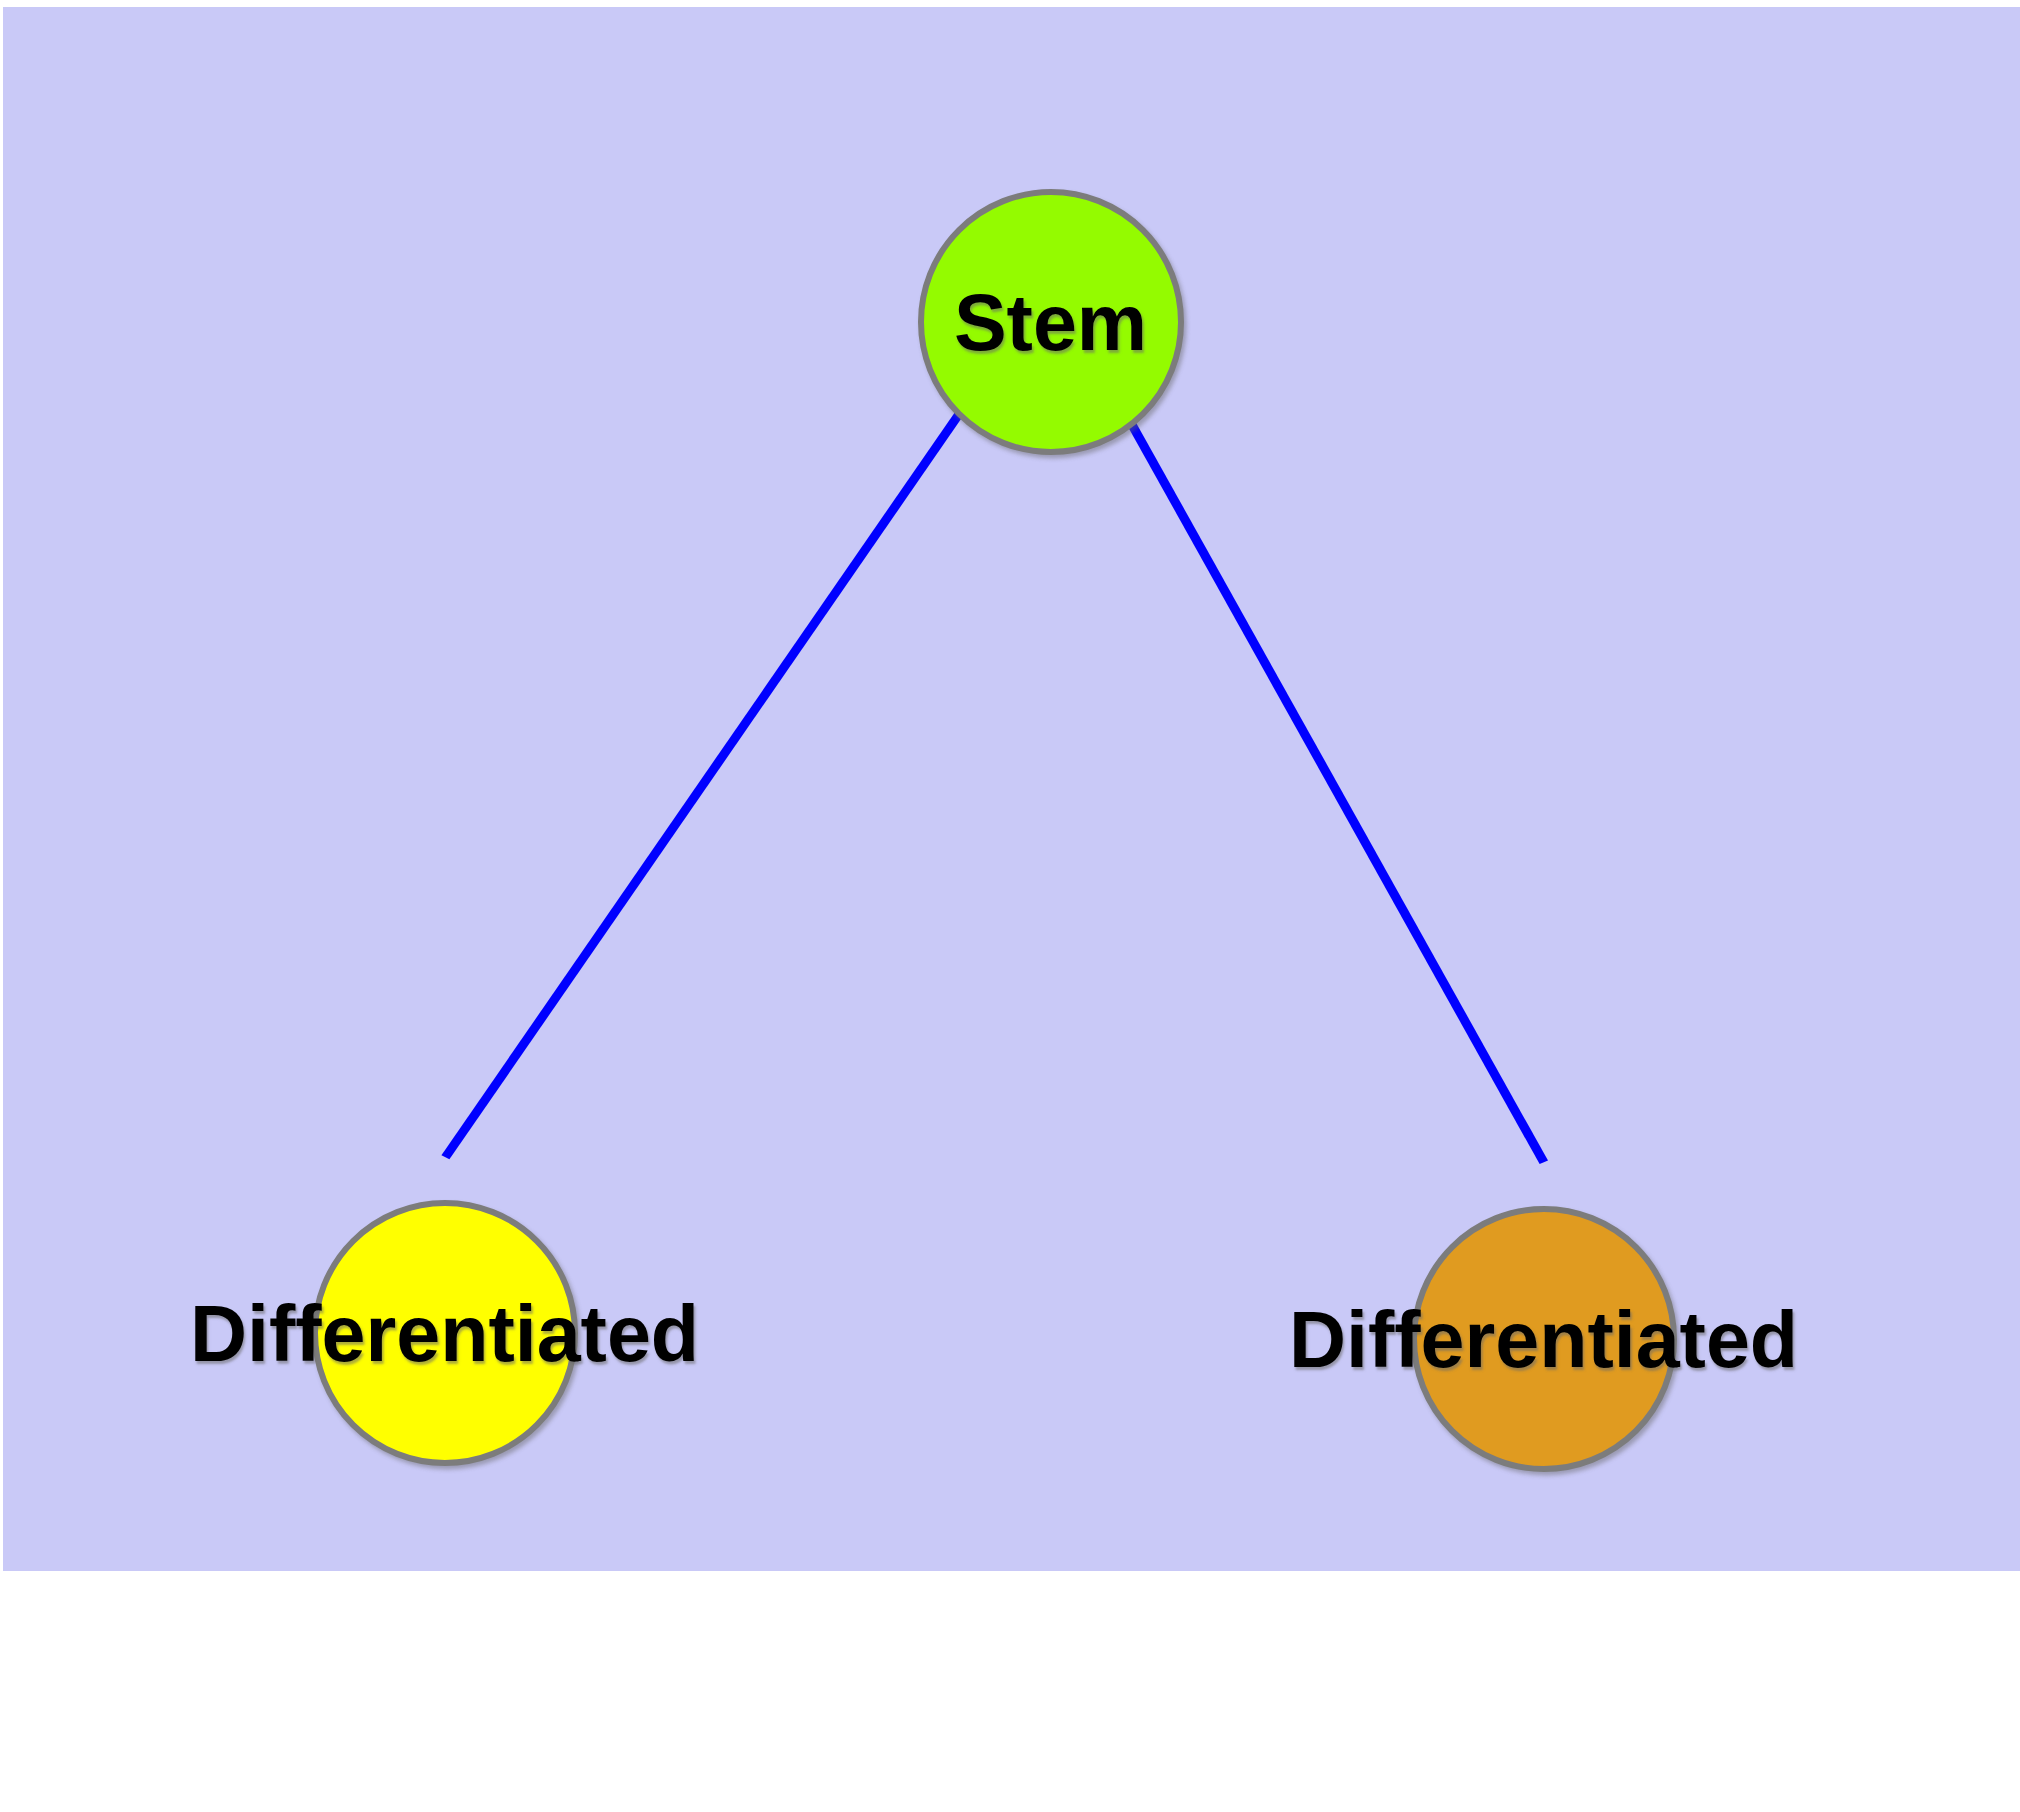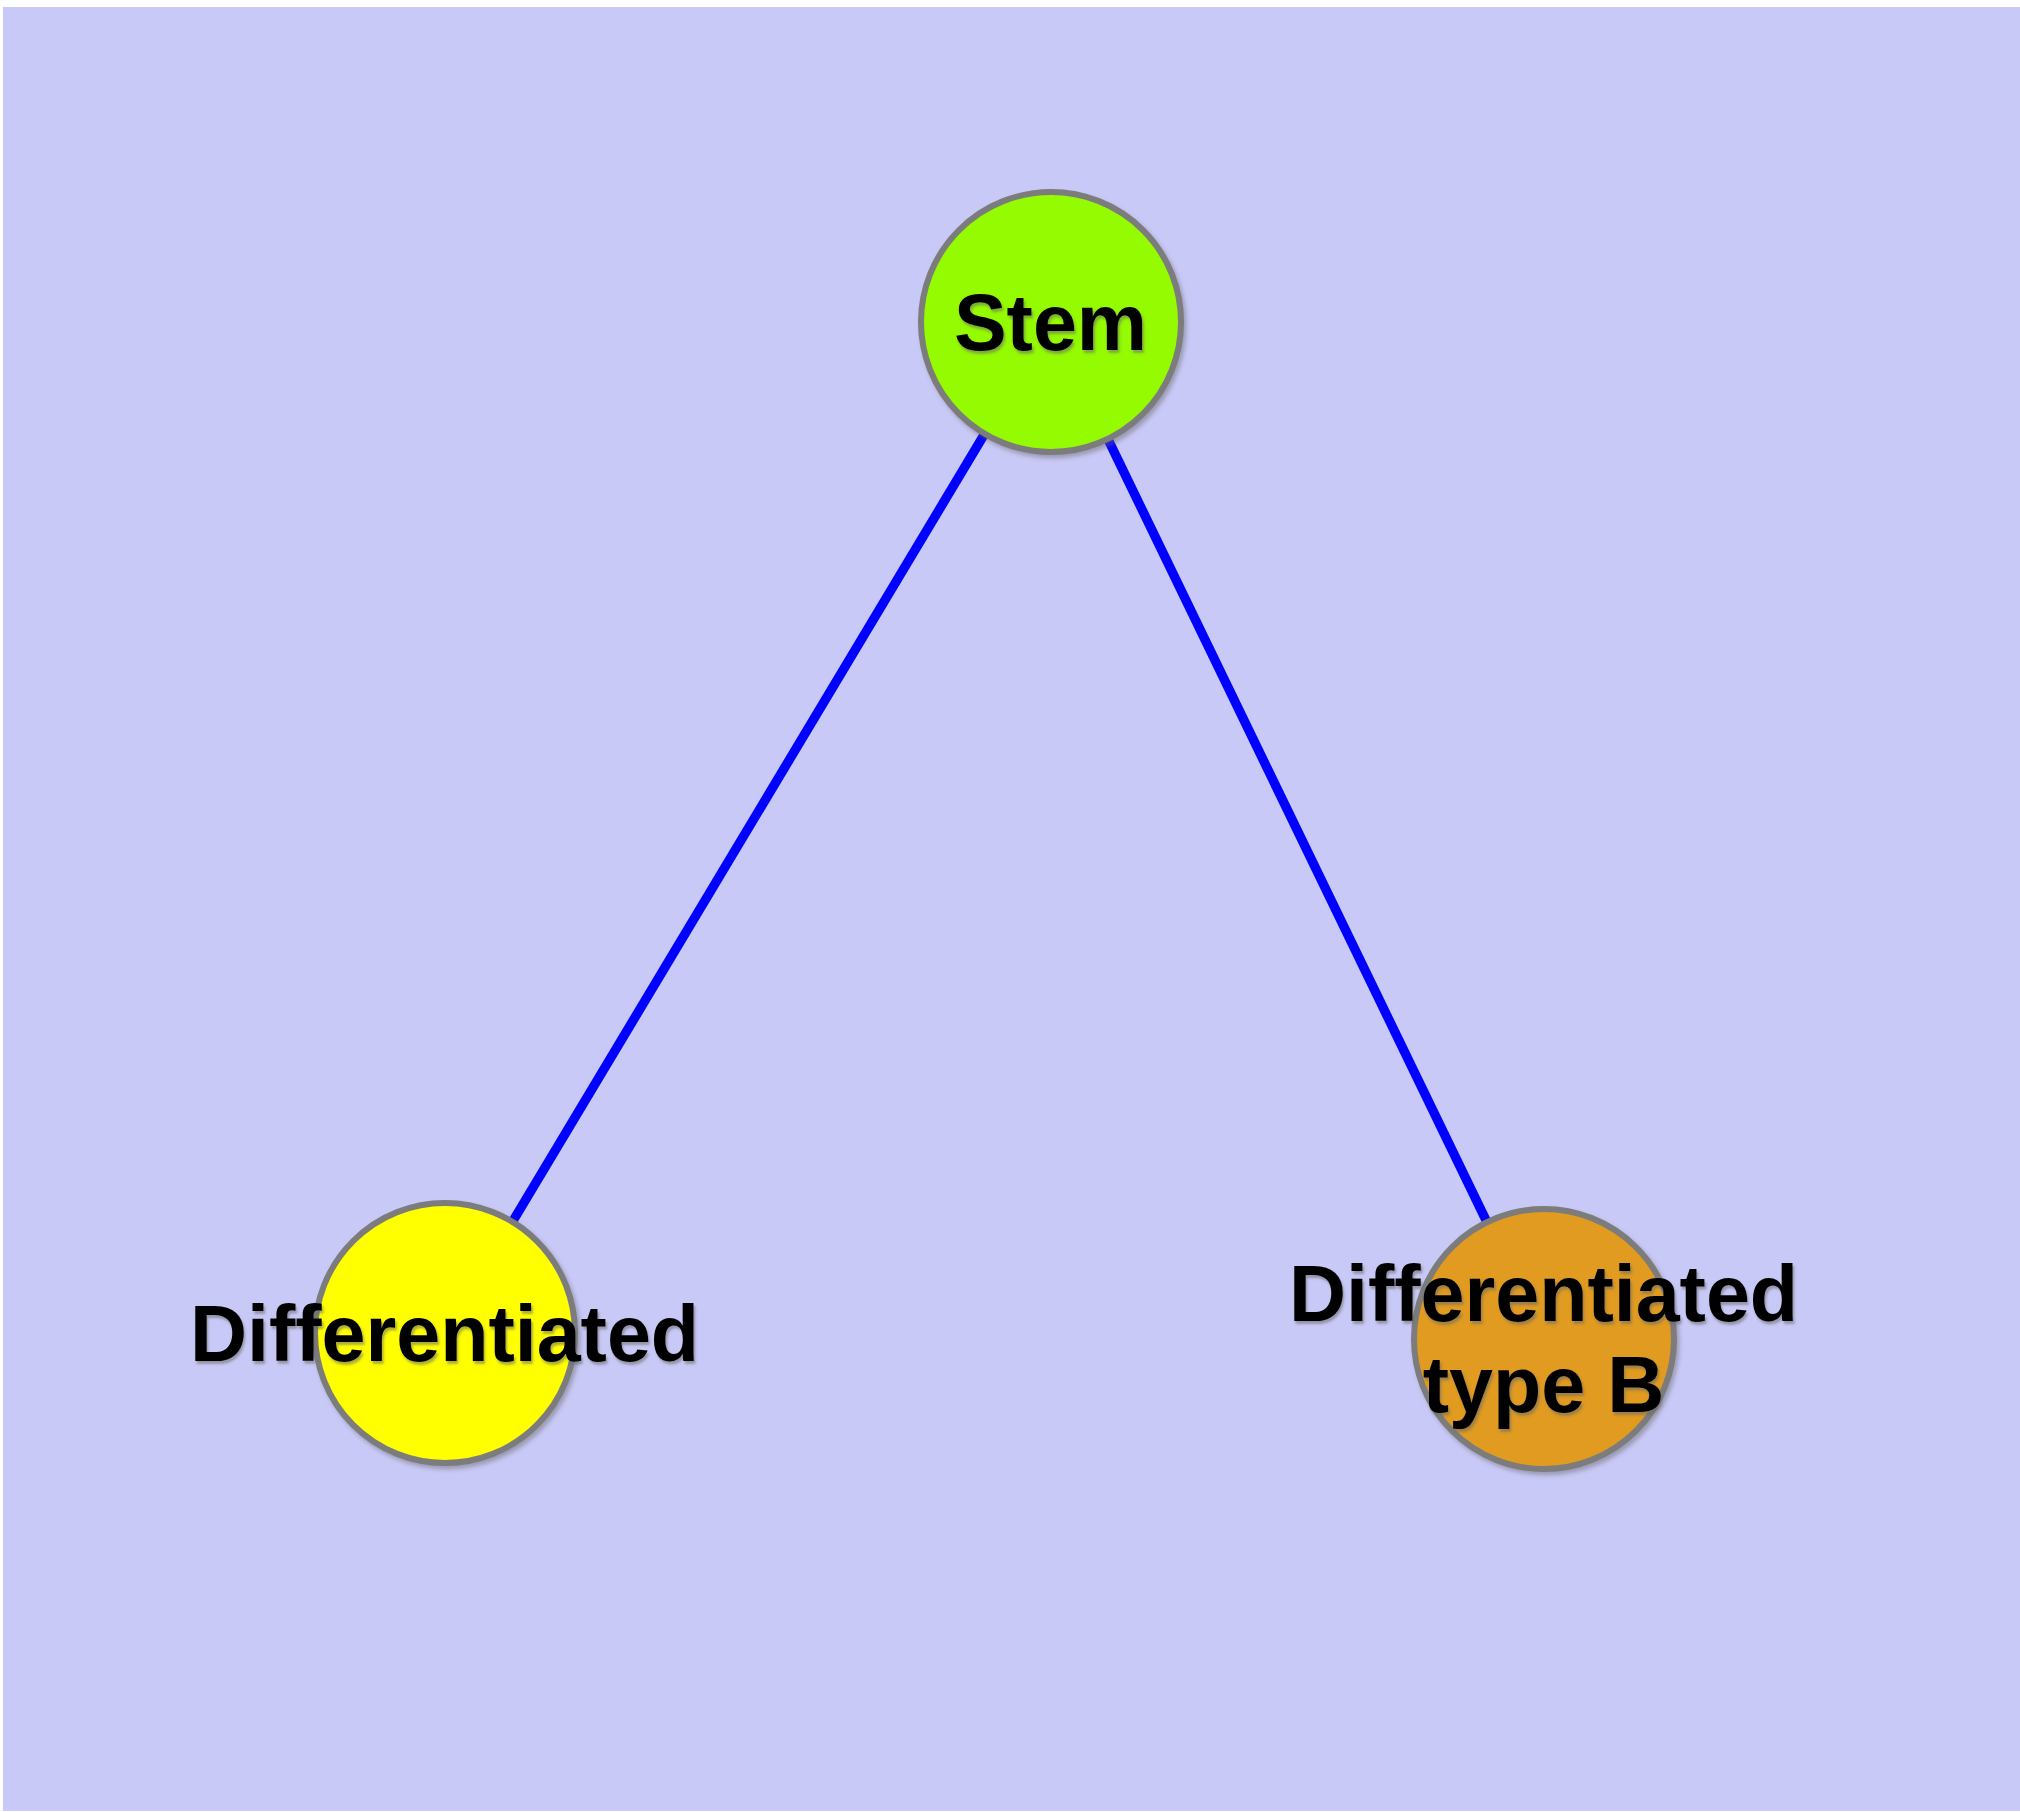--- a/index.html
+++ b/index.html
@@ -9,21 +9,21 @@
     height: 1812px;
     background: #ffffff;
     overflow: hidden;
     font-family: "Liberation Sans", sans-serif;
   }
   .canvas {
     position: absolute;
     left: 2.5px;
     top: 6.8px;
     width: 2018px;
-    height: 1804px;
+    height: 1564px;
   }
   .edge-layer {
     position: absolute;
     left: 0;
     top: 0;
     width: 100%;
     height: 100%;
     z-index: 1;
   }
   .node-group {
@@ -75,18 +75,17 @@
     <div class="node-circle" style="width: 254px; height: 254px; background: rgb(255, 255, 0); border-color: rgb(124, 124, 124);"></div>
     <div class="node-label">
       <span>Differentiated</span>
     </div>
   </div>
 
   <div class="node-group" style="left: 1541px; top: 1332px;">
     <div class="node-circle" style="width: 254px; height: 254px; background: rgb(224, 155, 32); border-color: rgb(124, 124, 124);"></div>
     <div class="node-label">
       <span>Differentiated</span>
-      <span>type B</span>
     </div>
   </div>
 
 </div>
 
 
 </body></html>

